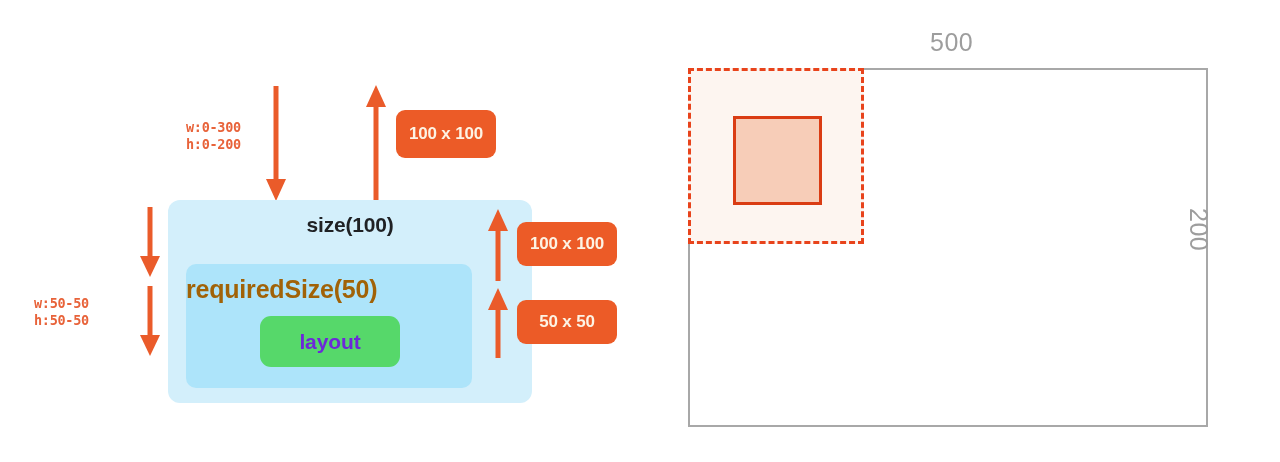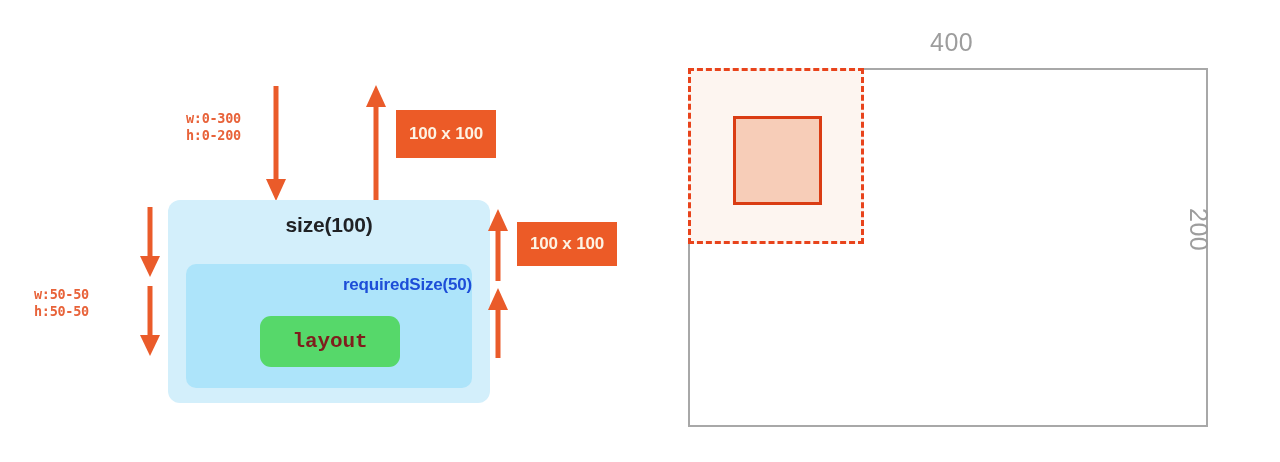--- a/index.html
+++ b/index.html
@@ -21,21 +21,21 @@
     left: 0; top: 0;
     width: 1280px;
     height: 462px;
   }
 
   
   .outer-box {
     position: absolute;
     left: 168px;
     top: 200px;
-    width: 322px;
+    width: 364px;
     height: 203px;
     background: #d3effb;
     border-radius: 12px;
     box-sizing: border-box;
   }
   .outer-label {
     position: absolute;
     left: 0;
     top: 13px;
     width: 100%;
@@ -53,64 +53,64 @@
     height: 124px;
     background: #ade4fa;
     border-radius: 10px;
     box-sizing: border-box;
   }
   .inner-label {
     position: absolute;
     left: 0;
     top: 11px;
     width: 100%;
-    text-align: right;
-    font-size: 17px;
-    font-weight: bold;
-    color: #1d4ed8;
+    text-align: left;
+    font-size: 25px;
+    font-weight: bold;
+    color: #a16207;
     letter-spacing: -0.2px;
   }
   .layout-pill {
     position: absolute;
     left: 74px;
     top: 52px;
     width: 140px;
     height: 51px;
     background: #56d86a;
     border-radius: 11px;
     display: flex;
     align-items: center;
     justify-content: center;
-    color: #7f1d1d;
+    color: #6d28d9;
     font-size: 21px;
     font-weight: bold;
     letter-spacing: -0.1px;
-    font-family: Liberation Mono, monospace;
   }
 
   
   .mono-label {
     position: absolute;
     font-family: "DejaVu Sans Mono", "Liberation Mono", monospace;
     font-size: 13.5px;
     font-weight: bold;
     color: #e8633a;
     line-height: 17px;
     white-space: pre;
     letter-spacing: -0.3px;
+    margin-top: 9px;
   }
 
   
   .arrow-svg { position: absolute; overflow: visible; }
 
   
   .badge {
     position: absolute;
     background: #ec5b27;
-    border-radius: 0;
+    border-radius: 9px;
     display: flex;
     align-items: center;
     justify-content: center;
     color: #fdf3e4;
     font-size: 17px;
     font-weight: bold;
     letter-spacing: -0.2px;
   }
 
   
@@ -210,24 +210,25 @@
     <polygon points="12,1 2,23 22,23" fill="#ea5b2a"></polygon>
   </svg>
 
   <svg class="arrow-svg" style="left:486px; top:287px;" width="24" height="72" viewBox="0 0 24 72">
     <line x1="12" y1="18" x2="12" y2="71" stroke="#ea5b2a" stroke-width="5"></line>
     <polygon points="12,1 2,23 22,23" fill="#ea5b2a"></polygon>
   </svg>
 
   <div class="badge" style="left:517px; top:222px; width:100px; height:44px;">100 x 100</div>
 
+  <div class="badge" style="left:517px; top:300px; width:100px; height:44px;">50 x 50</div>
 
   <div class="canvas-rect"></div>
 
   <div class="dashed-square"></div>
 
   <div class="solid-square"></div>
 
-  <div class="dim-label dim-top">400</div>
+  <div class="dim-label dim-top">500</div>
 
   <div class="dim-label dim-right">200</div>
 
 </div>
 
 </body></html>

